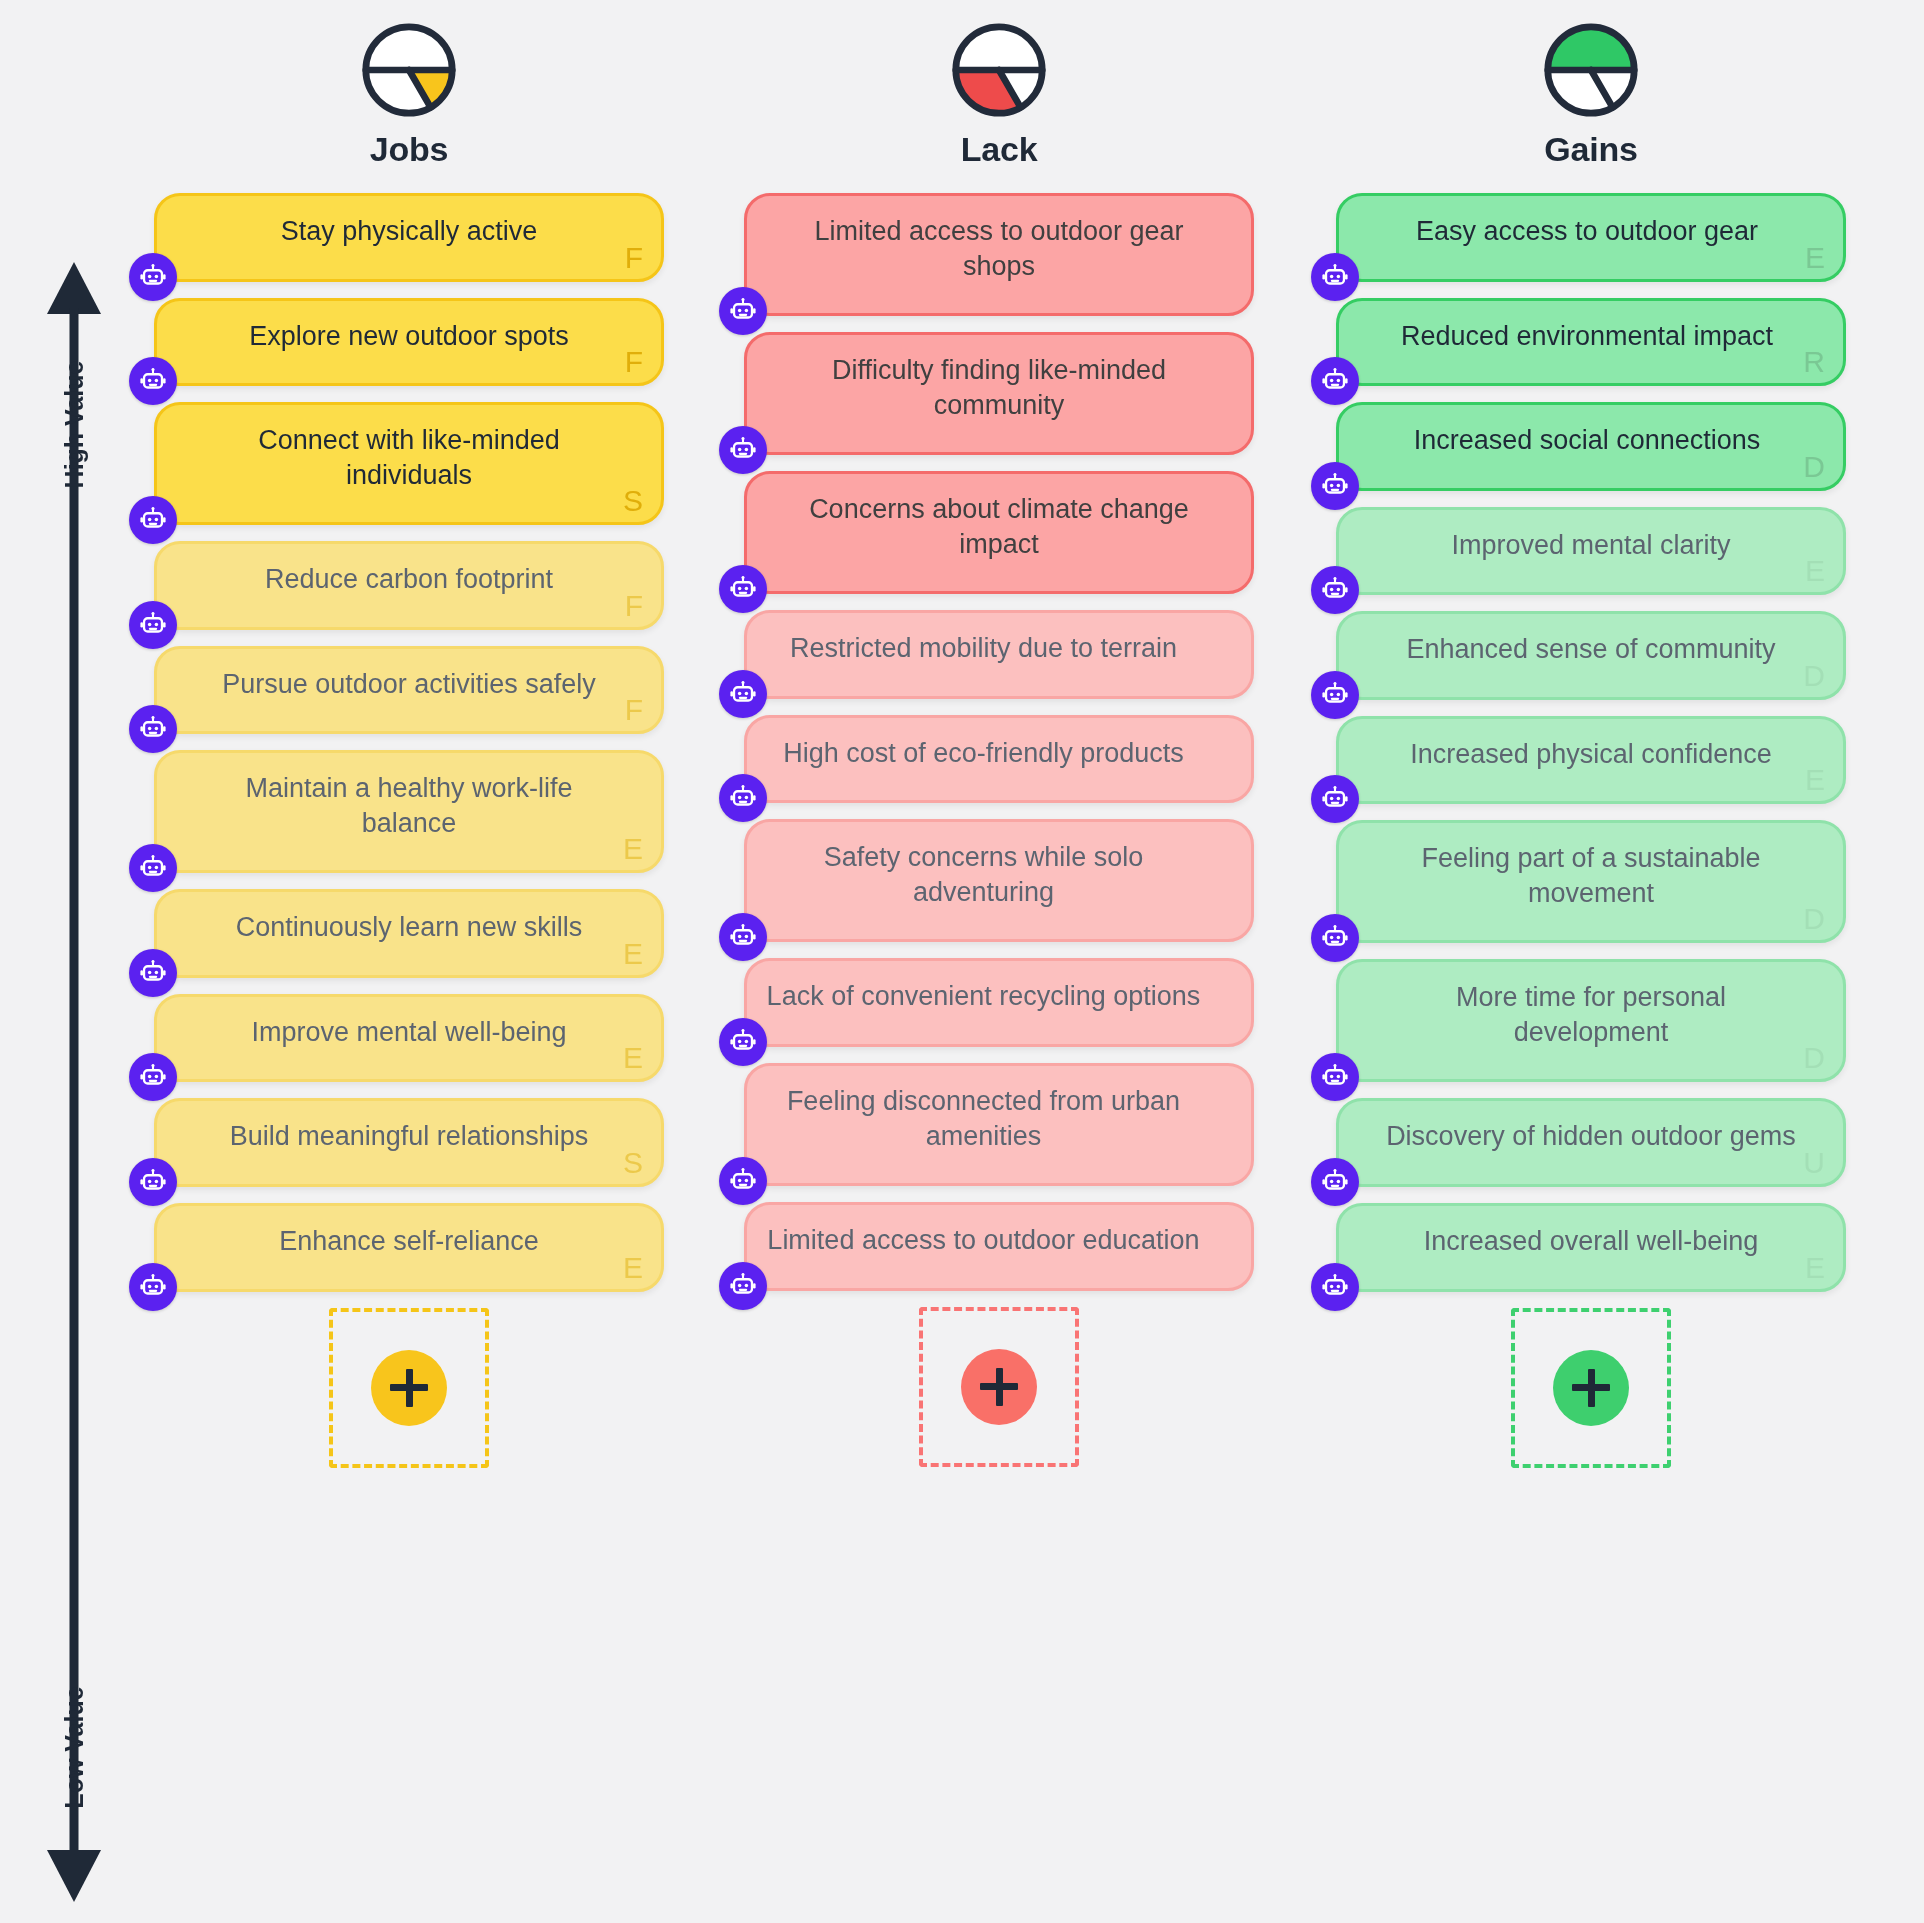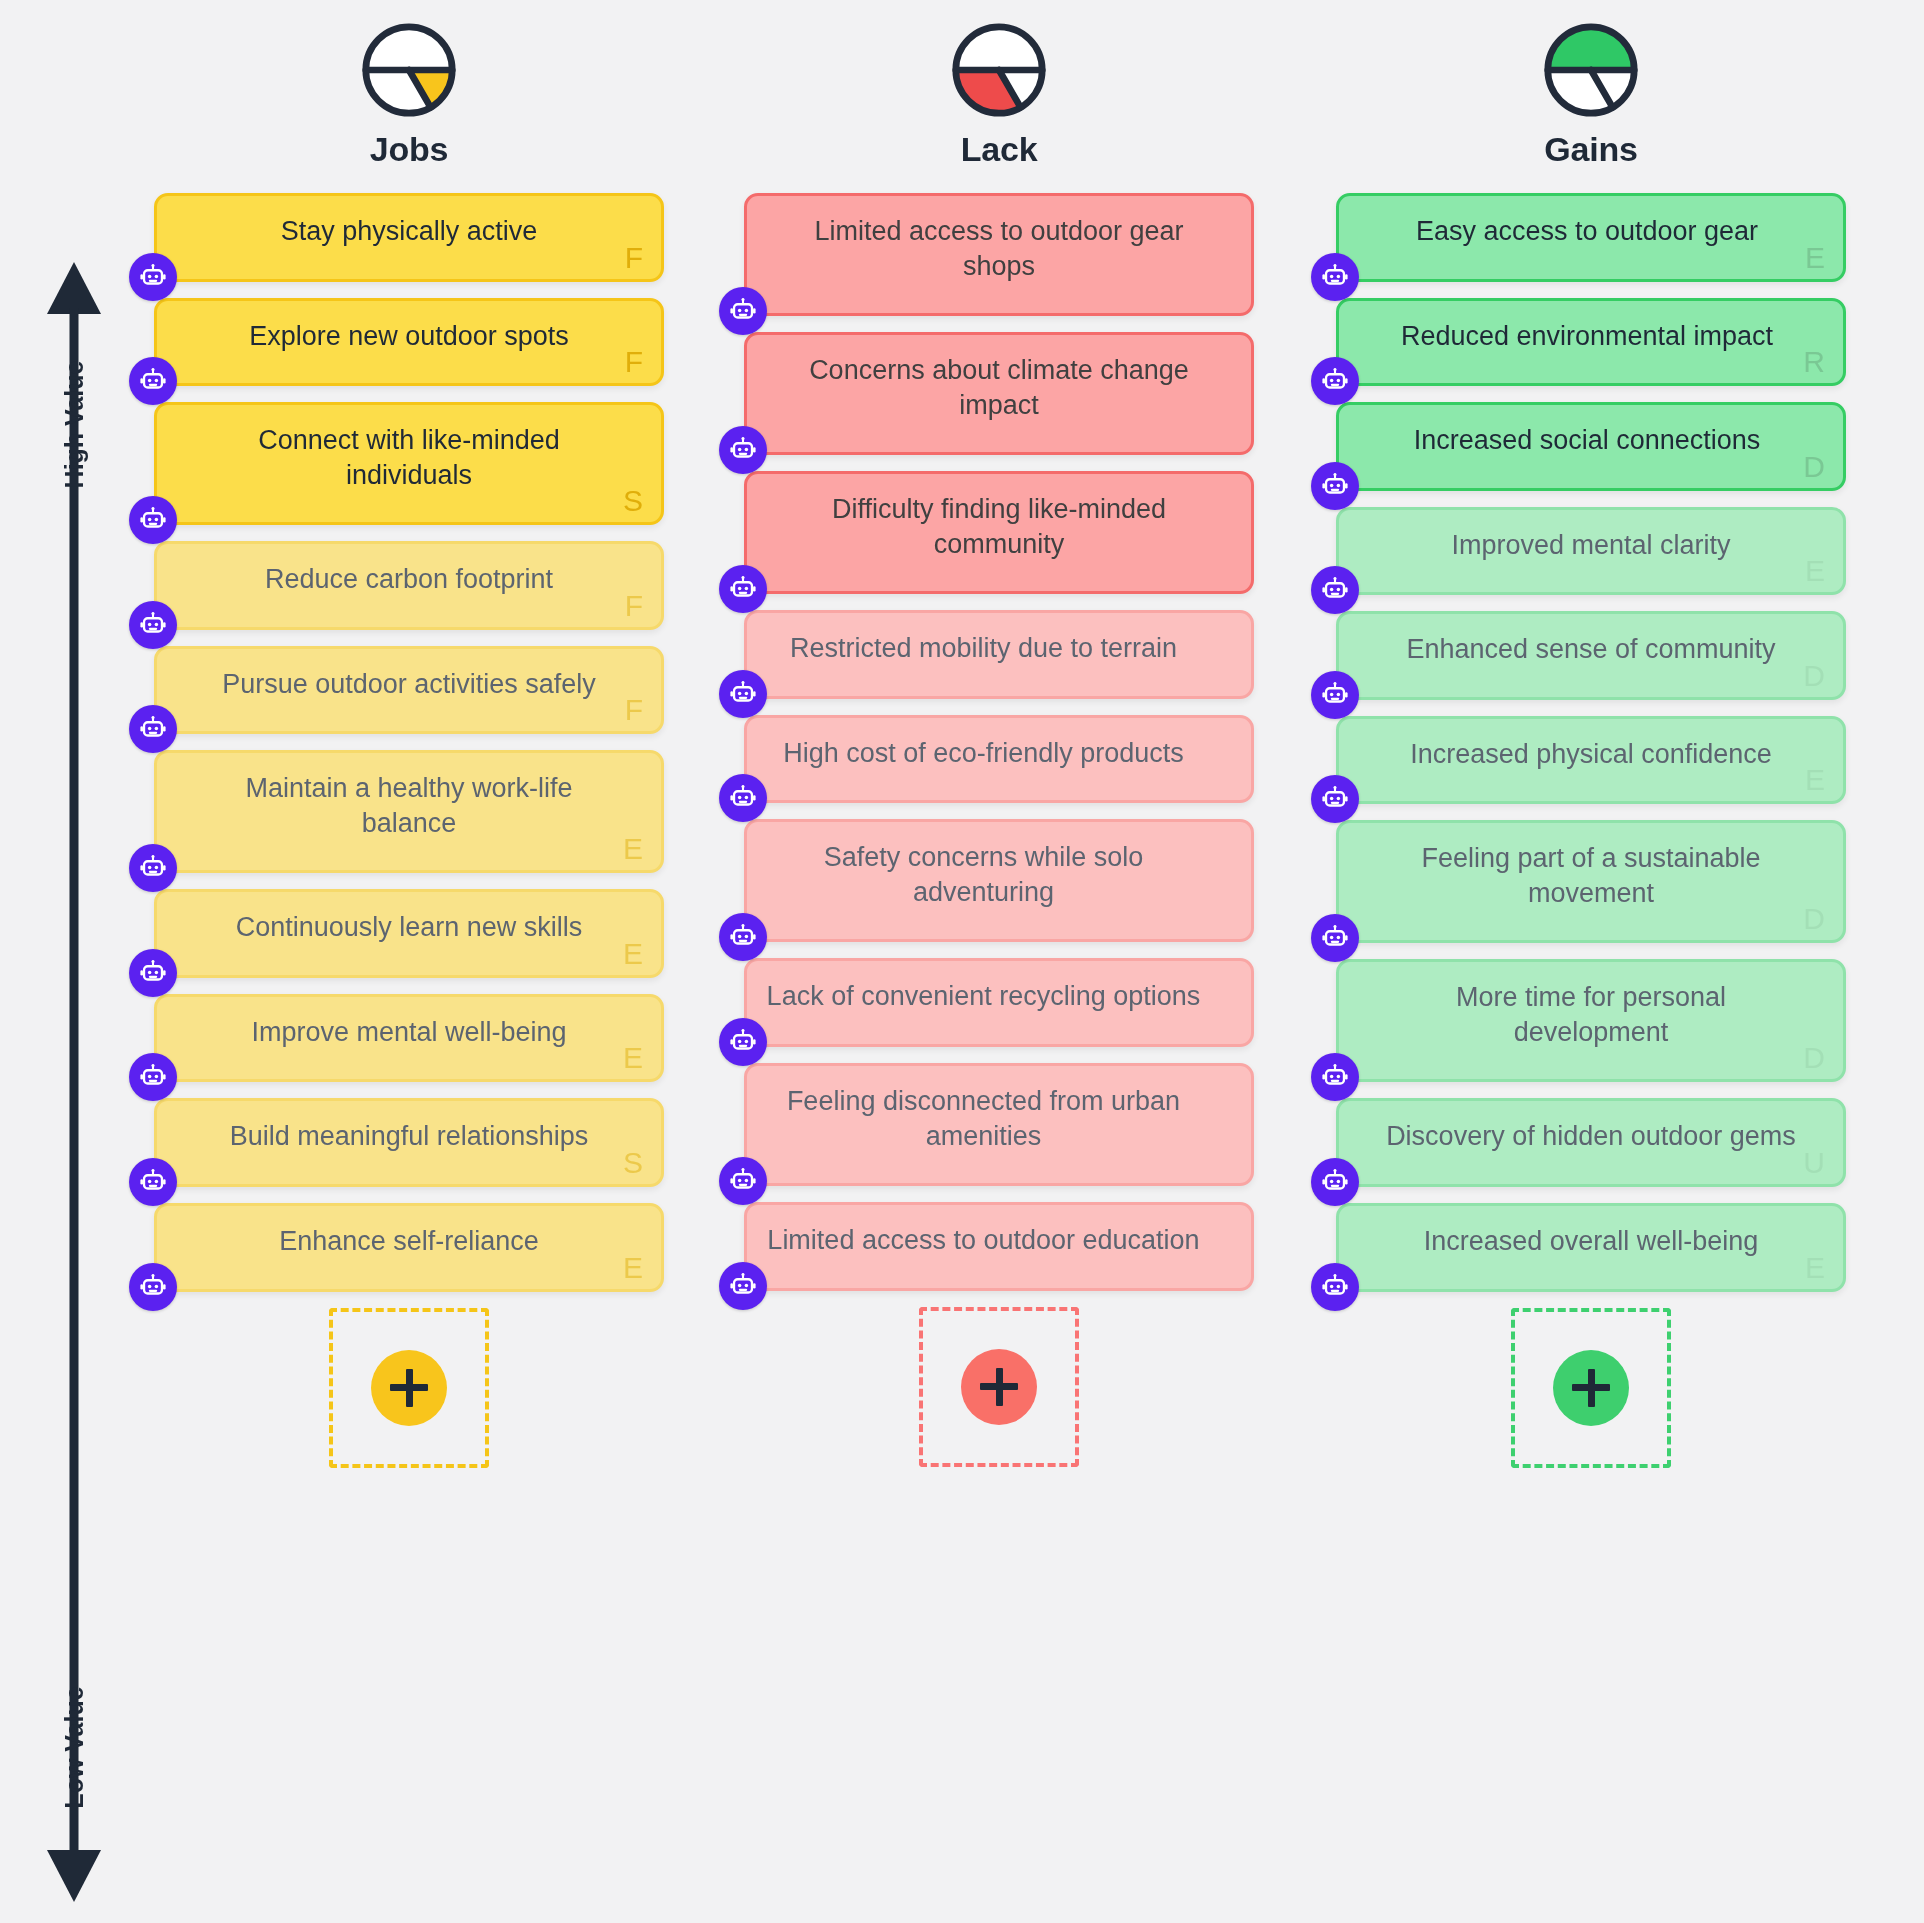--- a/index.html
+++ b/index.html
@@ -105,21 +105,21 @@
 
   .card-stack {
     position: relative;
     margin-top: 24px;
   }
 
   
   .card {
     position: relative;
     box-sizing: border-box;
-    border-radius: 14px;
+    border-radius: 26px;
     border-width: 3px;
     border-style: solid;
     margin-bottom: 16px;
     padding: 18px 40px 30px 40px;
     display: flex;
     align-items: center;
     justify-content: center;
     text-align: center;
     box-shadow: 0 3px 6px rgba(0,0,0,0.07);
   }
@@ -415,36 +415,36 @@
     <rect x="4.3" y="6.2" width="15.4" height="11.4" rx="3.2" fill="none" stroke="#ffffff" stroke-width="2"></rect>
     <rect x="1.2" y="9.6" width="2.2" height="4.6" rx="1.1" fill="#ffffff"></rect>
     <rect x="20.6" y="9.6" width="2.2" height="4.6" rx="1.1" fill="#ffffff"></rect>
     <circle cx="9.1" cy="11.5" r="1.5" fill="#ffffff"></circle>
     <circle cx="14.9" cy="11.5" r="1.5" fill="#ffffff"></circle>
     <rect x="8.4" y="14.4" width="7.2" height="1.8" rx="0.9" fill="#ffffff"></rect>
   </svg>
           </div>
         </div>
         <div class="card pains strong">
+          <div class="card-text">Difficulty finding like-minded community</div>
+          <div class="robot-badge">
+            <svg width="28" height="28" viewBox="0 0 24 24" aria-hidden="true">
+    <path d="M12 2.2 L12 5" stroke="#ffffff" stroke-width="1.8" stroke-linecap="round"></path>
+    <circle cx="12" cy="2.1" r="1.3" fill="#ffffff"></circle>
+    <rect x="4.3" y="6.2" width="15.4" height="11.4" rx="3.2" fill="none" stroke="#ffffff" stroke-width="2"></rect>
+    <rect x="1.2" y="9.6" width="2.2" height="4.6" rx="1.1" fill="#ffffff"></rect>
+    <rect x="20.6" y="9.6" width="2.2" height="4.6" rx="1.1" fill="#ffffff"></rect>
+    <circle cx="9.1" cy="11.5" r="1.5" fill="#ffffff"></circle>
+    <circle cx="14.9" cy="11.5" r="1.5" fill="#ffffff"></circle>
+    <rect x="8.4" y="14.4" width="7.2" height="1.8" rx="0.9" fill="#ffffff"></rect>
+  </svg>
+          </div>
+        </div>
+        <div class="card pains strong">
           <div class="card-text">Concerns about climate change impact</div>
-          <div class="robot-badge">
-            <svg width="28" height="28" viewBox="0 0 24 24" aria-hidden="true">
-    <path d="M12 2.2 L12 5" stroke="#ffffff" stroke-width="1.8" stroke-linecap="round"></path>
-    <circle cx="12" cy="2.1" r="1.3" fill="#ffffff"></circle>
-    <rect x="4.3" y="6.2" width="15.4" height="11.4" rx="3.2" fill="none" stroke="#ffffff" stroke-width="2"></rect>
-    <rect x="1.2" y="9.6" width="2.2" height="4.6" rx="1.1" fill="#ffffff"></rect>
-    <rect x="20.6" y="9.6" width="2.2" height="4.6" rx="1.1" fill="#ffffff"></rect>
-    <circle cx="9.1" cy="11.5" r="1.5" fill="#ffffff"></circle>
-    <circle cx="14.9" cy="11.5" r="1.5" fill="#ffffff"></circle>
-    <rect x="8.4" y="14.4" width="7.2" height="1.8" rx="0.9" fill="#ffffff"></rect>
-  </svg>
-          </div>
-        </div>
-        <div class="card pains strong">
-          <div class="card-text">Difficulty finding like-minded community</div>
           <div class="robot-badge">
             <svg width="28" height="28" viewBox="0 0 24 24" aria-hidden="true">
     <path d="M12 2.2 L12 5" stroke="#ffffff" stroke-width="1.8" stroke-linecap="round"></path>
     <circle cx="12" cy="2.1" r="1.3" fill="#ffffff"></circle>
     <rect x="4.3" y="6.2" width="15.4" height="11.4" rx="3.2" fill="none" stroke="#ffffff" stroke-width="2"></rect>
     <rect x="1.2" y="9.6" width="2.2" height="4.6" rx="1.1" fill="#ffffff"></rect>
     <rect x="20.6" y="9.6" width="2.2" height="4.6" rx="1.1" fill="#ffffff"></rect>
     <circle cx="9.1" cy="11.5" r="1.5" fill="#ffffff"></circle>
     <circle cx="14.9" cy="11.5" r="1.5" fill="#ffffff"></circle>
     <rect x="8.4" y="14.4" width="7.2" height="1.8" rx="0.9" fill="#ffffff"></rect>

